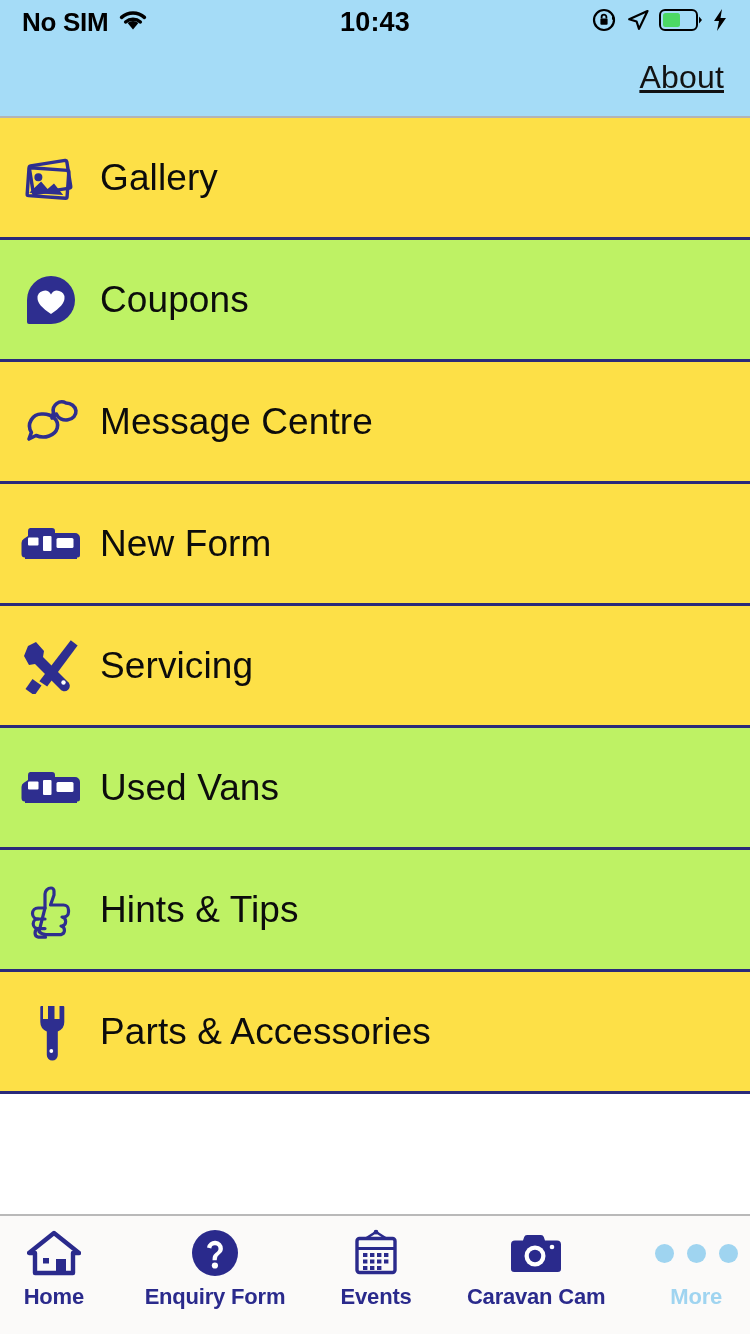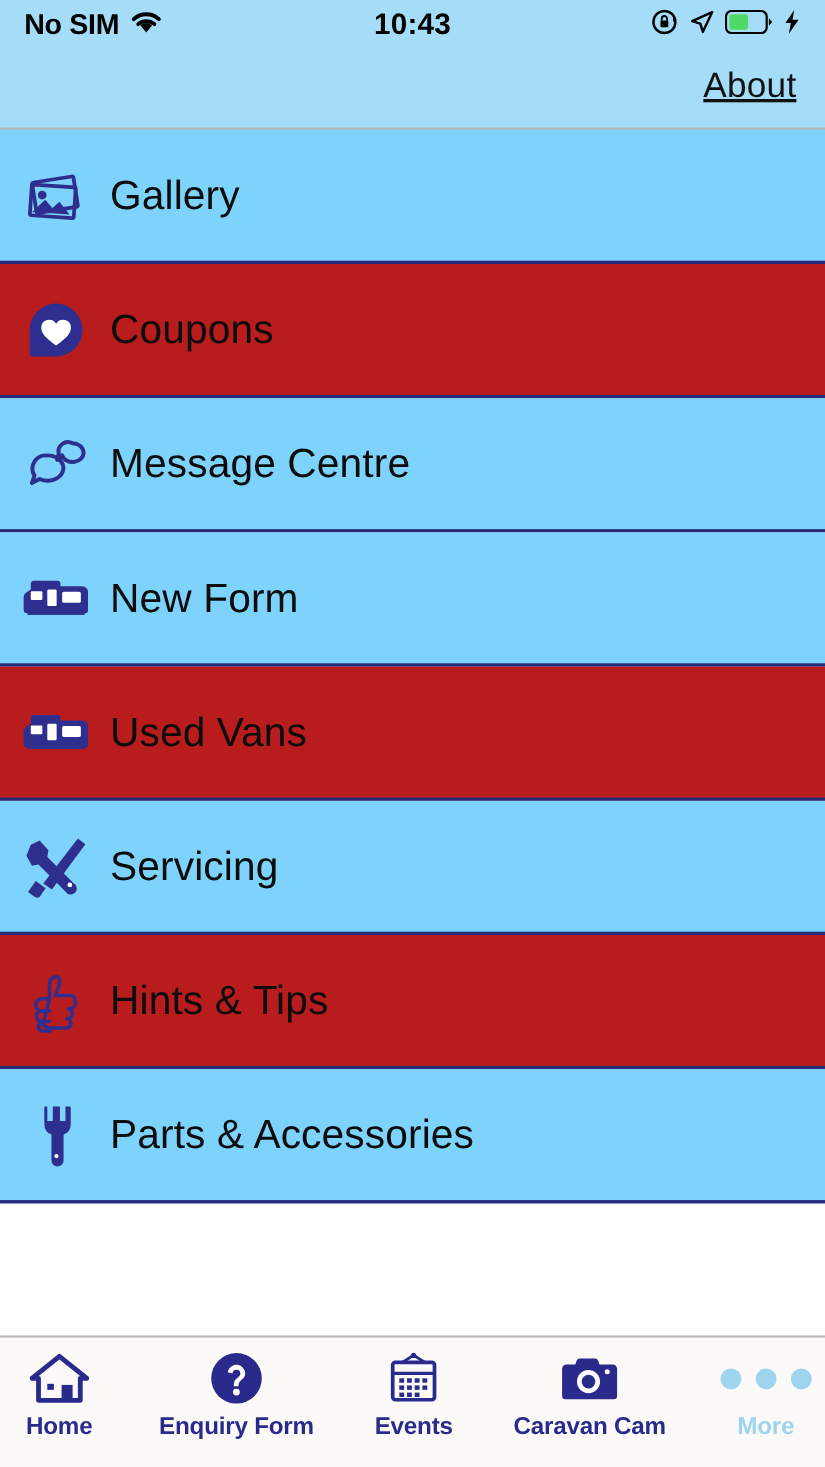--- a/index.html
+++ b/index.html
@@ -56,22 +56,22 @@
     display:flex; flex-direction:column;
   }
   .row {
     height:122px;
     flex:0 0 122px;
     display:flex; align-items:center;
     padding-left:20px;
     border-bottom:3px solid #2a2a7a;
     position:relative;
   }
-  .row.alt-a { background:#7dd3fc; }
-  .row.alt-b { background:#b91c1c; }
+  .row.alt-a { background:#fde047; }
+  .row.alt-b { background:#bef264; }
   .row-icon {
     width:62px; min-width:62px; height:62px;
     display:flex; align-items:center; justify-content:center;
     margin-right:18px;
   }
   .row-icon svg { display:block; }
   .row-label {
     font-size:37px;
     color:#0c0c0c;
     letter-spacing:0.1px;
@@ -215,44 +215,44 @@
           <path d="M10 6 h22 a3 3 0 0 1 3 3 v2 h20 a5 5 0 0 1 5 5 v17 a2.5 2.5 0 0 1 -2.5 2.5 H5 a3.5 3.5 0 0 1 -3.5 -3.5 V21 a5 5 0 0 1 2.4 -4.3 L8 14 V9 a3 3 0 0 1 2 -3 z" fill="#2e2e8f"></path>
           <rect x="8" y="15.5" width="10.5" height="8" rx="1" fill="#ffffff"></rect>
           <rect x="23" y="14" width="8.5" height="15" rx="1" fill="#ffffff"></rect>
           <rect x="36.5" y="16" width="17" height="10" rx="1.5" fill="#ffffff"></rect>
           <rect x="5" y="33.5" width="52" height="3.5" fill="#2e2e8f"></rect>
         </svg>
       </span>
       <span class="row-label">New Form</span>
     </div>
 
+    <div class="row alt-a">
+      <span class="row-icon">
+        <svg width="58" height="56" viewBox="0 0 58 56">
+          <path d="M6 8 l8 -4 8 9 -1 6 24 24 a5.5 5.5 0 1 1 -7.5 7.5 L13 26 l-6 1 -5 -9 z" fill="#2e2e8f"></path>
+          <circle cx="41.5" cy="44.5" r="2.2" fill="#ffffff"></circle>
+          <path d="M48 2 l7 5 -29 42 -8 -5 z" fill="#2e2e8f" transform="rotate(2 38 25)"></path>
+          <path d="M44.5 6.5 l6.5 4.6 -7.5 10.5 -6.5 -4.6 z" fill="#ffffff" opacity="0"></path>
+          <path d="M10.5 41 l9 6.5 -7 10 -9 -6.5 z" fill="#2e2e8f"></path>
+        </svg>
+      </span>
+      <span class="row-label">Servicing</span>
+    </div>
+
     <div class="row alt-b">
       <span class="row-icon">
         <svg width="62" height="44" viewBox="0 0 62 44">
           <path d="M10 6 h22 a3 3 0 0 1 3 3 v2 h20 a5 5 0 0 1 5 5 v17 a2.5 2.5 0 0 1 -2.5 2.5 H5 a3.5 3.5 0 0 1 -3.5 -3.5 V21 a5 5 0 0 1 2.4 -4.3 L8 14 V9 a3 3 0 0 1 2 -3 z" fill="#2e2e8f"></path>
           <rect x="8" y="15.5" width="10.5" height="8" rx="1" fill="#ffffff"></rect>
           <rect x="23" y="14" width="8.5" height="15" rx="1" fill="#ffffff"></rect>
           <rect x="36.5" y="16" width="17" height="10" rx="1.5" fill="#ffffff"></rect>
           <rect x="5" y="33.5" width="52" height="3.5" fill="#2e2e8f"></rect>
         </svg>
       </span>
       <span class="row-label">Used Vans</span>
-    </div>
-
-    <div class="row alt-a">
-      <span class="row-icon">
-        <svg width="58" height="56" viewBox="0 0 58 56">
-          <path d="M6 8 l8 -4 8 9 -1 6 24 24 a5.5 5.5 0 1 1 -7.5 7.5 L13 26 l-6 1 -5 -9 z" fill="#2e2e8f"></path>
-          <circle cx="41.5" cy="44.5" r="2.2" fill="#ffffff"></circle>
-          <path d="M48 2 l7 5 -29 42 -8 -5 z" fill="#2e2e8f" transform="rotate(2 38 25)"></path>
-          <path d="M44.5 6.5 l6.5 4.6 -7.5 10.5 -6.5 -4.6 z" fill="#ffffff" opacity="0"></path>
-          <path d="M10.5 41 l9 6.5 -7 10 -9 -6.5 z" fill="#2e2e8f"></path>
-        </svg>
-      </span>
-      <span class="row-label">Servicing</span>
     </div>
 
     <div class="row alt-b">
       <span class="row-icon">
         <svg width="52" height="58" viewBox="0 0 52 58">
           <g fill="none" stroke="#2e2e8f" stroke-width="3.2" stroke-linejoin="round" stroke-linecap="round">
             <path d="M20 27 V13 a6 6 0 0 1 6 -6 a3 3 0 0 1 3 3 v4 l-3.5 10 h13 a5 5 0 0 1 5 5 v2 a5 5 0 0 1 -5 5 h-1.5 a4.6 4.6 0 0 1 0 9 h-1 a4.4 4.4 0 0 1 0 8.6 H21 a10 10 0 0 1 -7 -3 z"></path>
             <path d="M20 27 h-7 a5.5 5.5 0 0 0 0 11 h7"></path>
             <path d="M13 38 a4.8 4.8 0 0 0 0 9.6 h7"></path>
             <path d="M13.5 47.6 a4.4 4.4 0 0 0 0 8.6 h7"></path>

